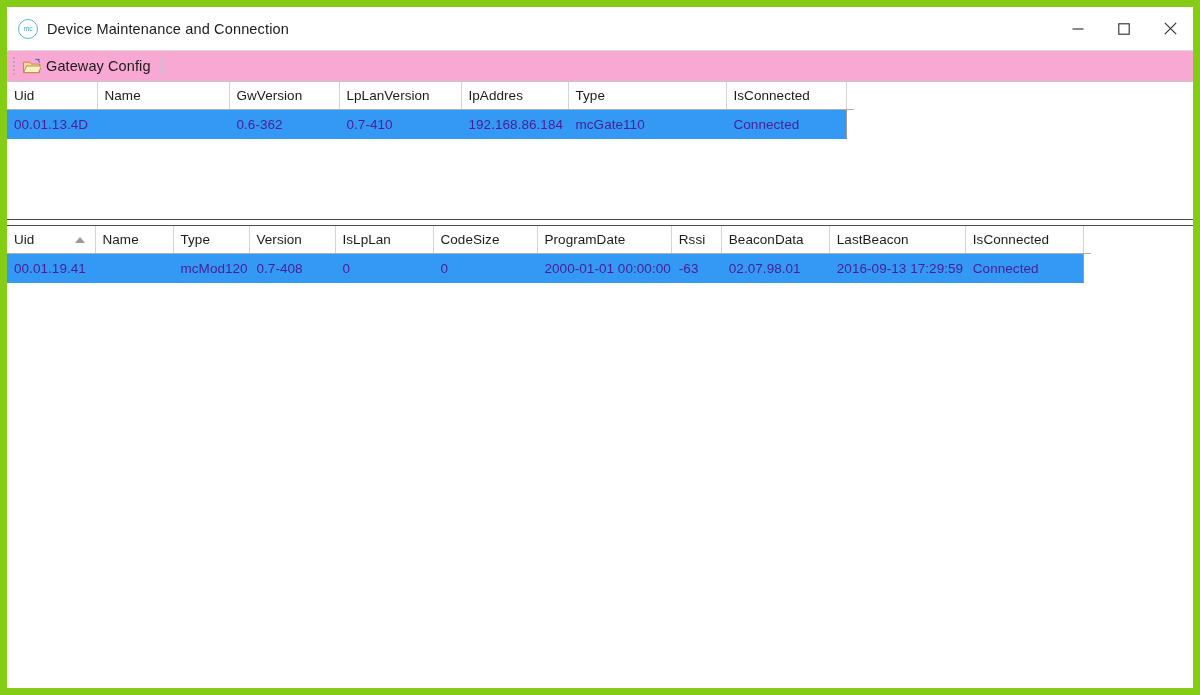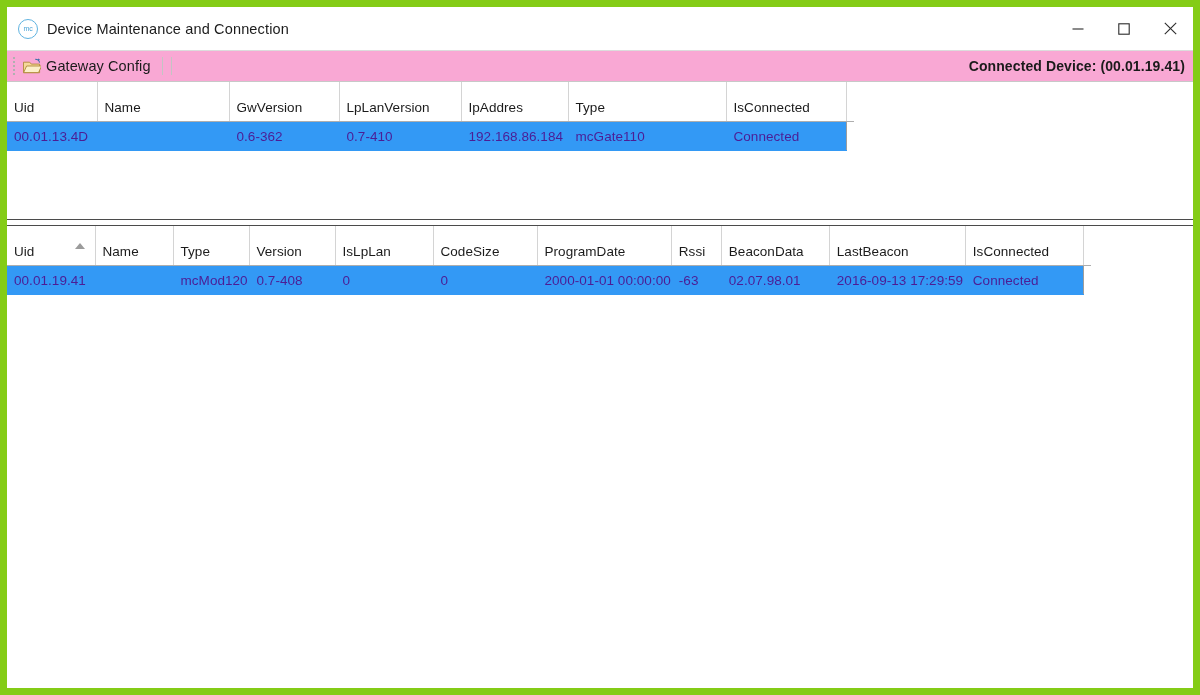--- a/index.html
+++ b/index.html
@@ -179,21 +179,21 @@
     table-layout: fixed;
     font-size: 13.5px;
     color: #1b1b1b;
   }
   table.grid th {
     font-weight: normal;
     text-align: left;
     background: #ffffff;
     border-right: 1px solid #d4d4d4;
     border-bottom: 1px solid #aeaeae;
-    padding: 12px 0 0 7px;
+    padding: 0 0 0 7px;
     height: 27px;
     vertical-align: middle;
     white-space: nowrap;
     overflow: hidden;
     letter-spacing: 0.05px;
     position: relative;
     cursor: default;
   }
   table.grid td {
     border-right: 1px solid #d9d9d9;
@@ -273,21 +273,20 @@
       </svg>
       <span class="lbl">Gateway Config</span>
     </div>
 
     <div class="tsep"></div>
 
 
     <div class="tsep"></div>
 
 
-    <div class="conn-status">Connected Device:  (00.01.19.41)</div>
   </div>
 
   <div class="body-area">
 
     <div class="grid-panel top">
       <table class="grid" id="gateway-grid">
         <colgroup>
             <col style="width: 90px;">
             <col style="width: 132px;">
             <col style="width: 110px;">

